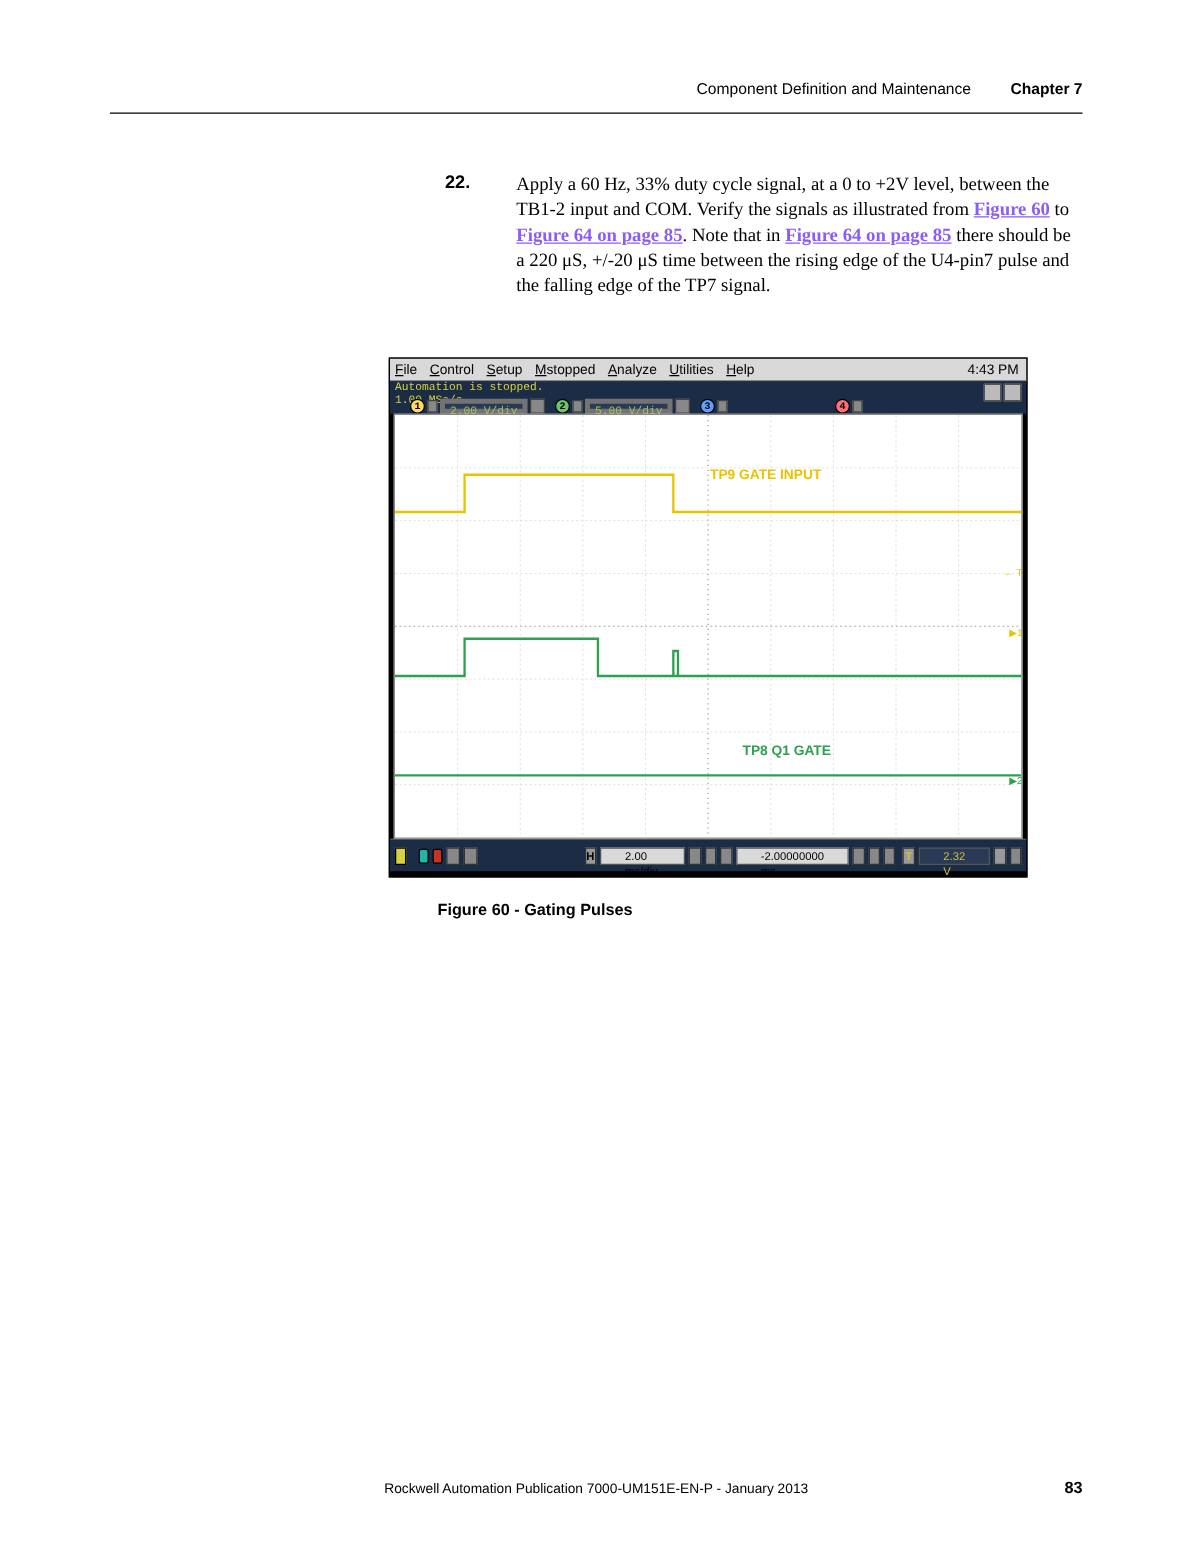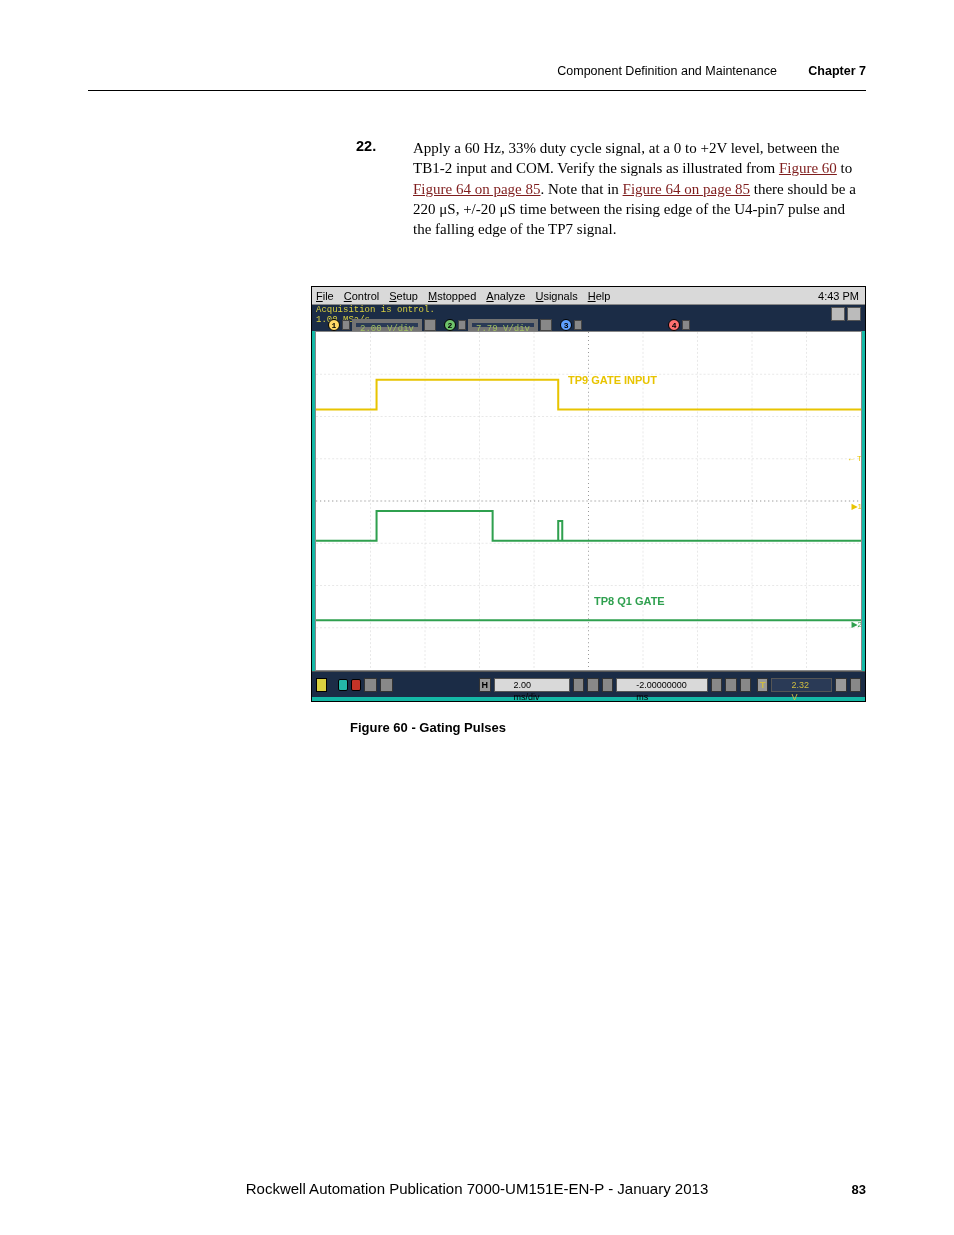--- a/index.html
+++ b/index.html
@@ -43,33 +43,34 @@
     font-family: Arial, sans-serif;
     font-weight: bold;
     font-size: 14.5px;
     min-width: 28px;
   }
   .step-body {
     font-size: 15px;
     line-height: 1.35;
   }
   .step-body .link {
-    color: #7f1d1d;
+    color: #8b5cf6;
     text-decoration: underline;
+    font-weight: bold;
   }
   .scope-wrap {
     position: absolute;
     top: 286px;
     left: 311px;
-    width: 555px;
+    width: 511px;
     height: 416px;
     border: 1px solid #000;
     font-family: Tahoma, Arial, sans-serif;
     font-size: 10px;
-    background: #14b8a6;
+    background: #000000;
   }
   .menubar {
     display: flex;
     align-items: center;
     height: 18px;
     background: #d9d9d9;
     border-bottom: 1px solid #888;
     padding: 0 4px;
     font-size: 11px;
     color: #000;
@@ -181,21 +182,21 @@
     font-family: Arial, sans-serif;
     font-weight: bold;
     font-size: 13px;
   }
   .footer {
     position: absolute;
     left: 0; right: 0;
     bottom: 38px;
     text-align: center;
     font-family: Arial, sans-serif;
-    font-size: 15px;
+    font-size: 11px;
     color: #000;
   }
   .page-num {
     position: absolute;
     right: 88px;
     bottom: 38px;
     font-family: Arial, sans-serif;
     font-weight: bold;
     font-size: 13px;
   }
@@ -220,45 +221,45 @@
 </div>
 
 <div class="scope-wrap">
 
   <div class="menubar">
     <span><span class="mu">F</span><span>ile</span></span>
     <span><span class="mu">C</span><span>ontrol</span></span>
     <span><span class="mu">S</span><span>etup</span></span>
     <span><span class="mu">M</span><span>stopped</span></span>
     <span><span class="mu">A</span><span>nalyze</span></span>
-    <span><span class="mu">U</span><span>signals</span></span>
+    <span><span class="mu">U</span><span>tilities</span></span>
     <span><span class="mu">H</span><span>elp</span></span>
     <span class="clock">4:43 PM</span>
   </div>
 
   <div class="toolbar">
     <div class="acq-text">
-      <div>Acquisition is ontrol.</div>
+      <div>Automation is stopped.</div>
       <div>1.00 MSa/s</div>
     </div>
     <div class="tb-icons-right">
       <div class="ico"></div>
       <div class="ico"></div>
     </div>
     <div class="ch-row">
       <div class="ch-block">
         <div class="ch-badge c1">1</div>
         <div class="ch-probe"></div>
         <div class="ch-val">2.00 V/div</div>
         <div class="ch-toggle"></div>
       </div>
       <div class="ch-block">
         <div class="ch-badge c2">2</div>
         <div class="ch-probe"></div>
-        <div class="ch-val">7.79 V/div</div>
+        <div class="ch-val">5.00 V/div</div>
         <div class="ch-toggle"></div>
       </div>
       <div class="ch-block">
         <div class="ch-badge c3">3</div>
         <div class="ch-probe"></div>
       </div>
       <div style="flex:0 0 70px"></div>
       <div class="ch-block">
         <div class="ch-badge c4">4</div>
         <div class="ch-probe"></div>

